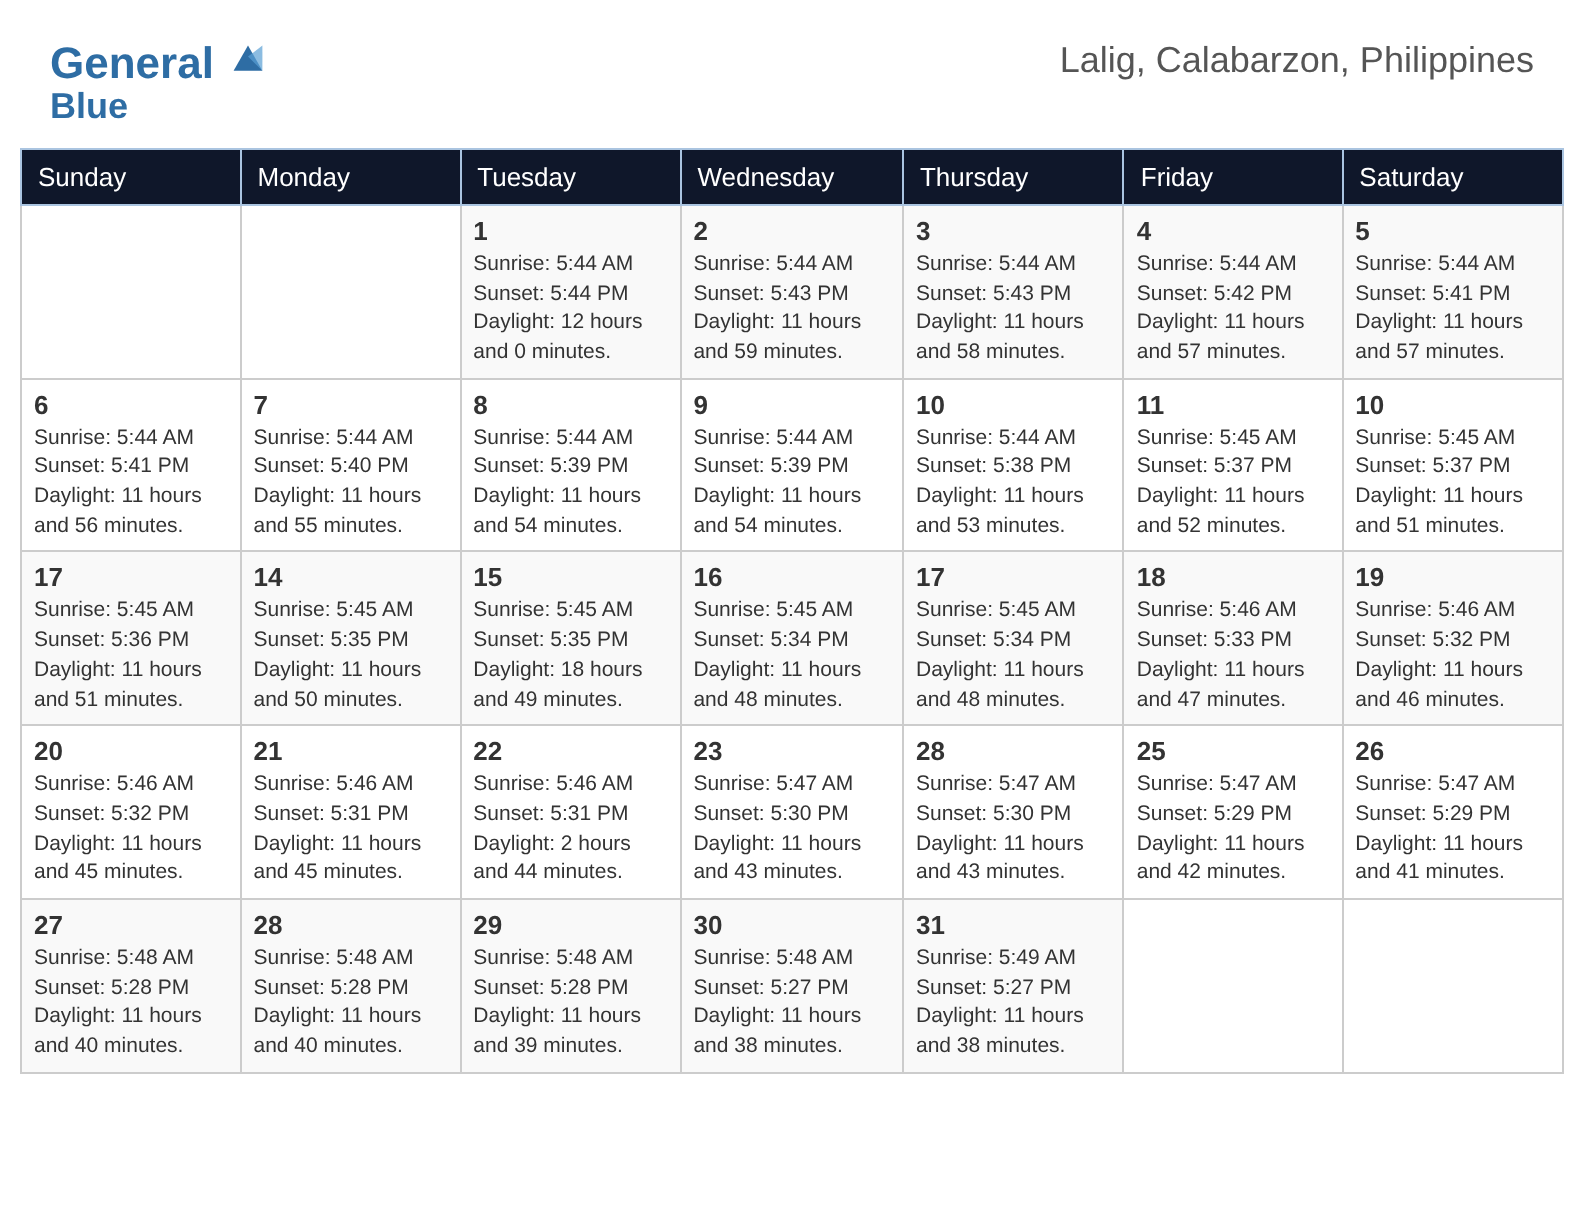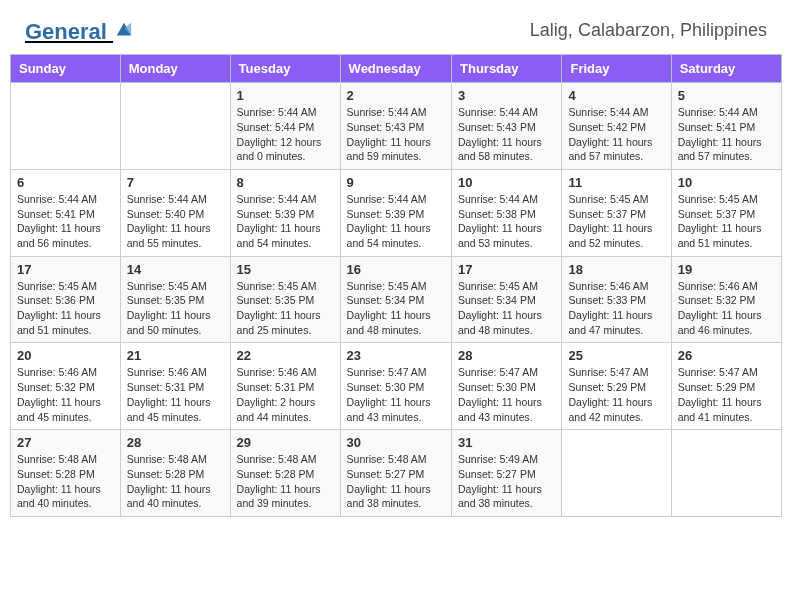--- a/index.html
+++ b/index.html
@@ -45,26 +45,26 @@
     .subtitle {
       font-size: 18px;
       color: #555;
     }
     .calendar {
       width: 100%;
       border-collapse: collapse;
       margin-top: 5px;
     }
     .calendar thead tr th {
-      background-color: #8b5cf6;
+      background-color: #0f172a;
       color: #fff;
       padding: 6px 8px;
       text-align: left;
       font-size: 13px;
-      font-weight: bold;
+      font-weight: normal;
       border: 1px solid #aac4e0;
     }
     .calendar tbody tr td {
       border: 1px solid #ccc;
       vertical-align: top;
       padding: 5px 6px;
       font-size: 11px;
       color: #333;
       width: 113px;
       min-height: 80px;
@@ -87,28 +87,29 @@
     .empty-cell {
       background: #fff !important;
     }
   </style>
 </head>
 <body>
 
 <div class="header">
   <div class="logo">
     <div>
-      <div style="display:flex;align-items:flex-start;text-decoration:underline;">
+      <div style="display:flex;align-items:flex-start;">
         <span class="logo-text"><span>General</span>
           <svg class="logo-icon" viewBox="0 0 20 20">
             <polygon points="2,16 10,2 18,16" fill="#2e6da4"></polygon>
             <polygon points="10,8 18,2 18,16" fill="#5a9fd4" opacity="0.7"></polygon>
           </svg>
         </span>
       </div>
+      <div class="logo-text" style="color:#2e6da4;font-size:18px;">Blue</div>
     </div>
   </div>
   <div class="title-area">
     <div class="subtitle">Lalig, Calabarzon, Philippines</div>
   </div>
 </div>
 
 <table class="calendar">
   <thead>
     <tr>
@@ -210,21 +211,21 @@
         <td>
           <span class="day-number">14</span>
           <div class="cell-text">Sunrise: 5:45 AM</div>
           <div class="cell-text">Sunset: 5:35 PM</div>
           <div class="cell-text">Daylight: 11 hours and 50 minutes.</div>
         </td>
         <td>
           <span class="day-number">15</span>
           <div class="cell-text">Sunrise: 5:45 AM</div>
           <div class="cell-text">Sunset: 5:35 PM</div>
-          <div class="cell-text">Daylight: 11 hours and 25 minutes.</div>
+          <div class="cell-text">Daylight: 18 hours and 49 minutes.</div>
         </td>
         <td>
           <span class="day-number">16</span>
           <div class="cell-text">Sunrise: 5:45 AM</div>
           <div class="cell-text">Sunset: 5:34 PM</div>
           <div class="cell-text">Daylight: 11 hours and 48 minutes.</div>
         </td>
         <td>
           <span class="day-number">17</span>
           <div class="cell-text">Sunrise: 5:45 AM</div>

